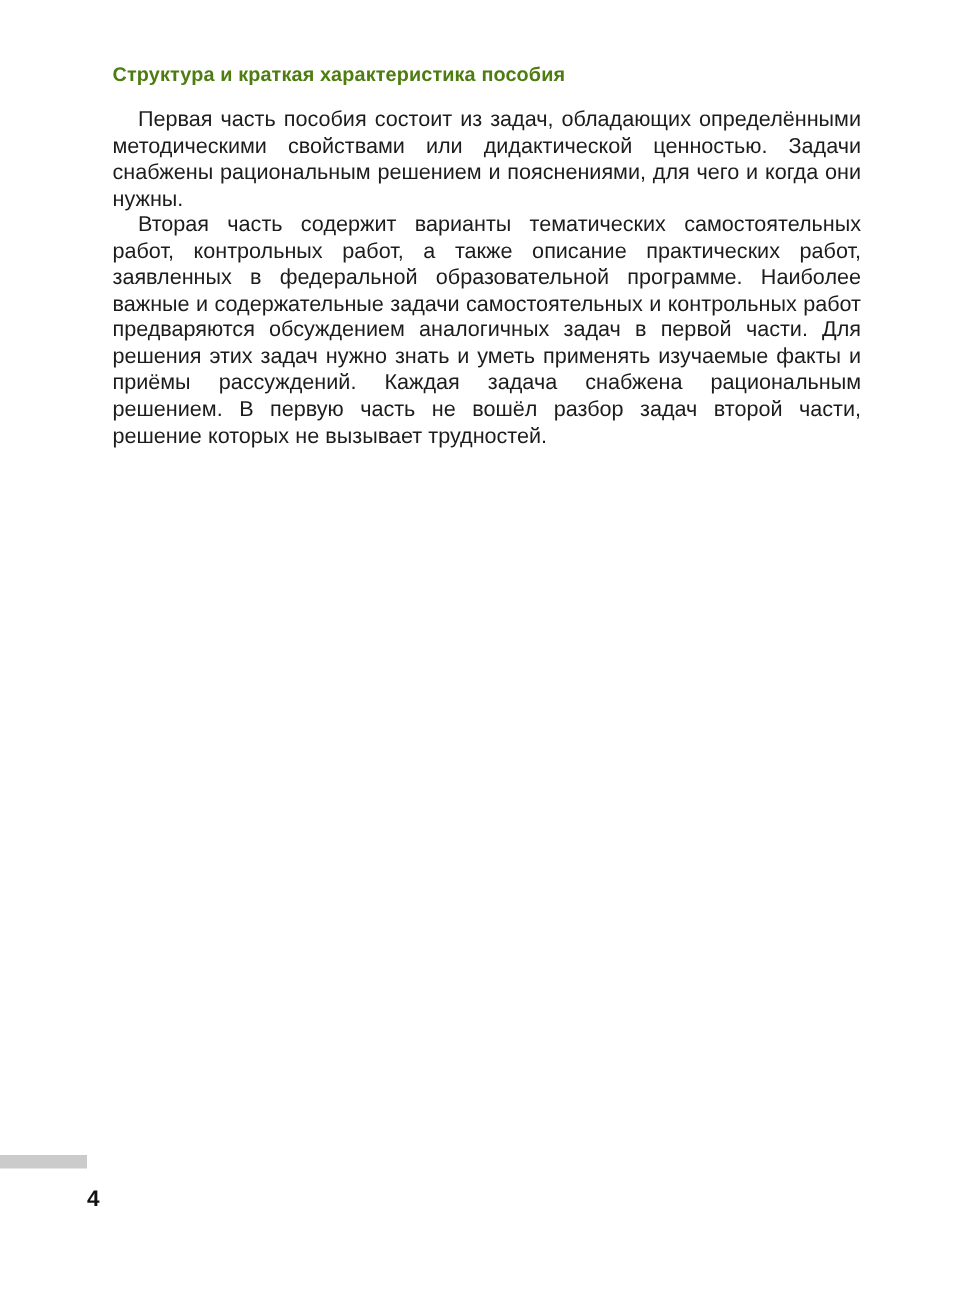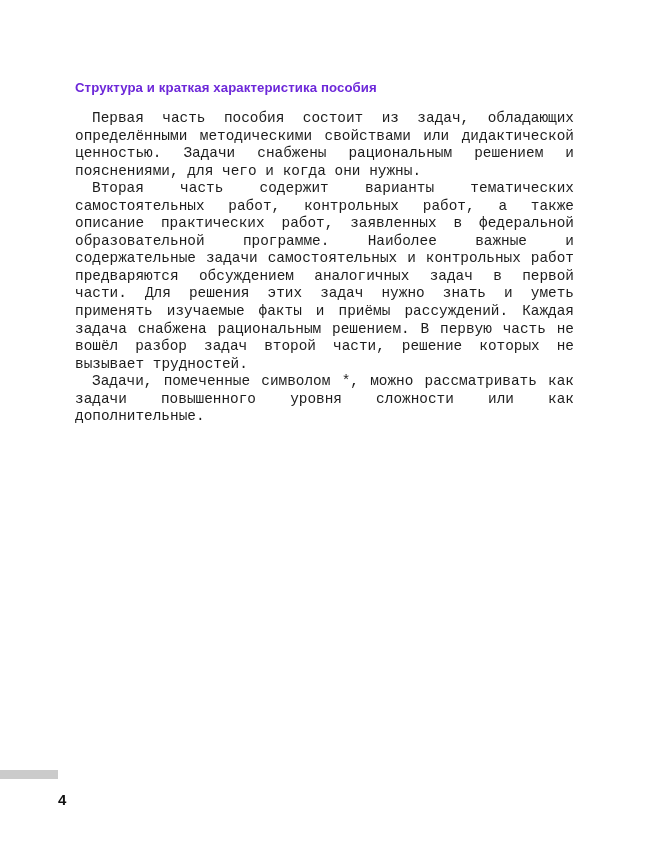--- a/index.html
+++ b/index.html
@@ -31,32 +31,32 @@
     top: 0;
     width: 499px;
   }
 
   .section-heading {
     font-family: "Liberation Sans", "DejaVu Sans", sans-serif;
     font-weight: bold;
     font-size: 13.2px;
     line-height: 16px;
     letter-spacing: 0.1px;
-    color: #6d28d9;
+    color: #4d7c0f;
     margin: 0;
-    padding-top: 80px;
+    padding-top: 42px;
   }
 
   .body-block {
     margin-top: 14px;
   }
 
   p.para {
     margin: 0;
-    font-family: Liberation Mono, monospace;
+    font-family: Liberation Sans, sans-serif;
     font-size: 14.4px;
     line-height: 17.55px;
     text-align: justify;
     text-justify: inter-word;
     text-indent: 17px;
     color: #1c1c1c;
     hyphens: manual;
     -webkit-hyphens: manual;
     word-spacing: 0.1px;
   }
@@ -87,21 +87,20 @@
 
 <div class="page">
 
   <div class="content">
 
     <h2 class="section-heading">Структура и краткая характеристика пособия</h2>
 
     <div class="body-block">
       <p class="para">Первая часть пособия состоит из задач, обладающих определёнными методическими свойствами или дидактической ценностью. Задачи снабжены рациональным решением и пояснениями, для чего и когда они нужны.</p>
       <p class="para">Вторая часть содержит варианты тематических самостоятельных работ, контрольных работ, а также описание практических работ, заявленных в федеральной образовательной программе. Наиболее важные и содержательные задачи самостоятельных и контрольных работ предваряются обсуждением аналогичных задач в первой части. Для решения этих задач нужно знать и уметь применять изучаемые факты и приёмы рассуждений. Каждая задача снабжена рациональным решением. В первую часть не вошёл разбор задач второй части, решение которых не вызывает трудностей.</p>
-      <p class="para">Задачи, помеченные символом *, можно рассматривать как задачи повышенного уровня сложности или как дополнительные.</p>
     </div>
 
   </div>
 
   <div class="footer-rule" style="background: rgb(203, 203, 203);"></div>
 
   <div class="page-number">4</div>
 
 </div>
 

